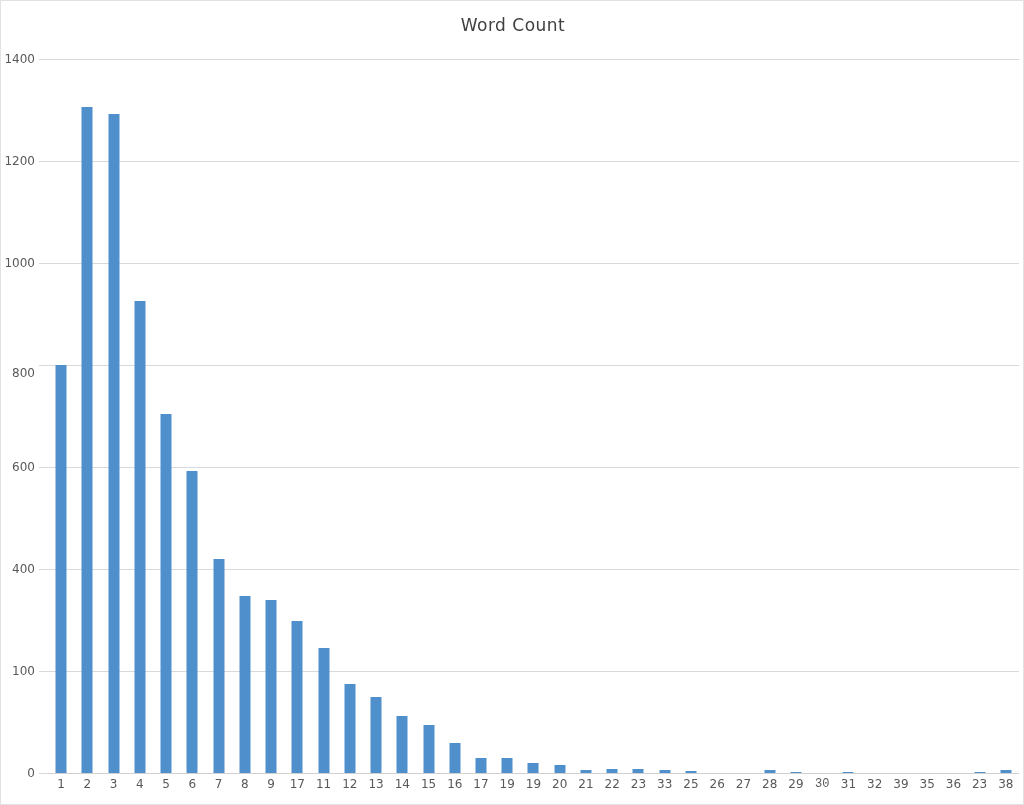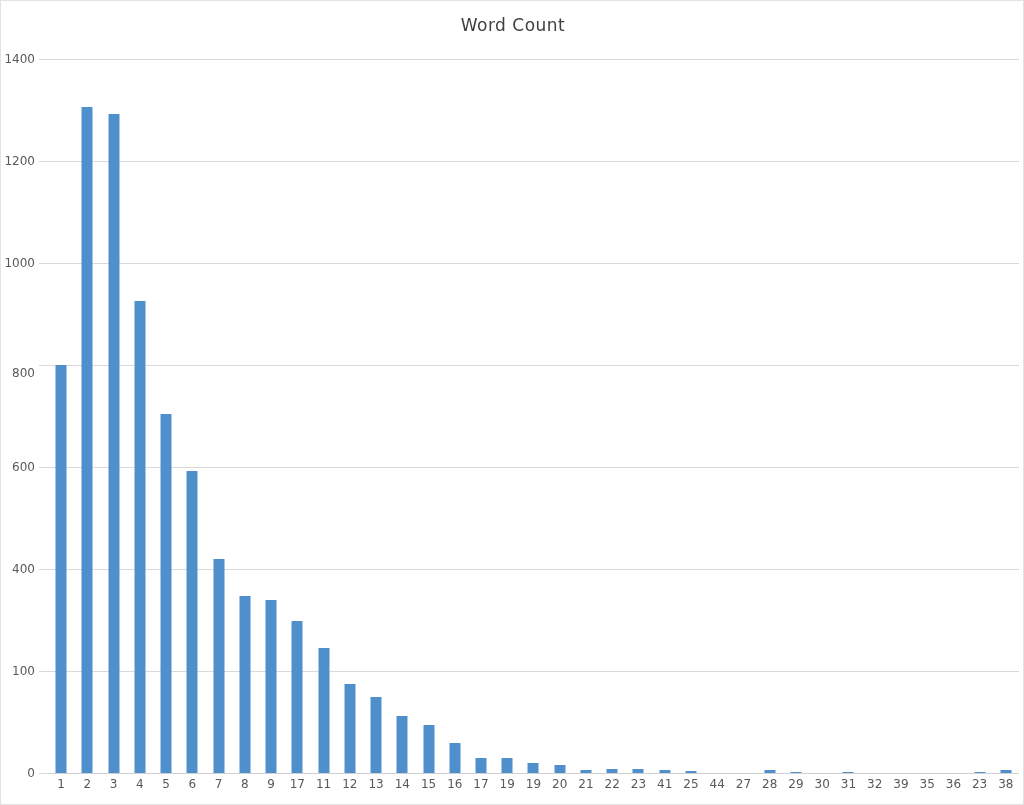--- a/index.html
+++ b/index.html
@@ -277,27 +277,27 @@
       <div class="x-tick-label" style="left: 354.284px;">14</div>
       <div class="x-tick-label" style="left: 380.527px;">15</div>
       <div class="x-tick-label" style="left: 406.77px;">16</div>
       <div class="x-tick-label" style="left: 433.014px;">17</div>
       <div class="x-tick-label" style="left: 459.257px;">19</div>
       <div class="x-tick-label" style="left: 485.5px;">19</div>
       <div class="x-tick-label" style="left: 511.743px;">20</div>
       <div class="x-tick-label" style="left: 537.986px;">21</div>
       <div class="x-tick-label" style="left: 564.23px;">22</div>
       <div class="x-tick-label" style="left: 590.473px;">23</div>
-      <div class="x-tick-label" style="left: 616.716px;">41</div>
+      <div class="x-tick-label" style="left: 616.716px;">33</div>
       <div class="x-tick-label" style="left: 642.959px;">25</div>
-      <div class="x-tick-label" style="left: 669.203px;">44</div>
+      <div class="x-tick-label" style="left: 669.203px;">26</div>
       <div class="x-tick-label" style="left: 695.446px;">27</div>
       <div class="x-tick-label" style="left: 721.689px;">28</div>
       <div class="x-tick-label" style="left: 747.932px;">29</div>
-      <div class="x-tick-label" style="left: 774.176px;">30</div>
+      <div class="x-tick-label" style="left: 774.176px; font-family: Liberation Mono, monospace;">30</div>
       <div class="x-tick-label" style="left: 800.419px;">31</div>
       <div class="x-tick-label" style="left: 826.662px;">32</div>
       <div class="x-tick-label" style="left: 852.905px;">39</div>
       <div class="x-tick-label" style="left: 879.149px;">35</div>
       <div class="x-tick-label" style="left: 905.392px;">36</div>
       <div class="x-tick-label" style="left: 931.635px;">23</div>
       <div class="x-tick-label" style="left: 957.878px;">38</div>
     </div>
 
 </div>

